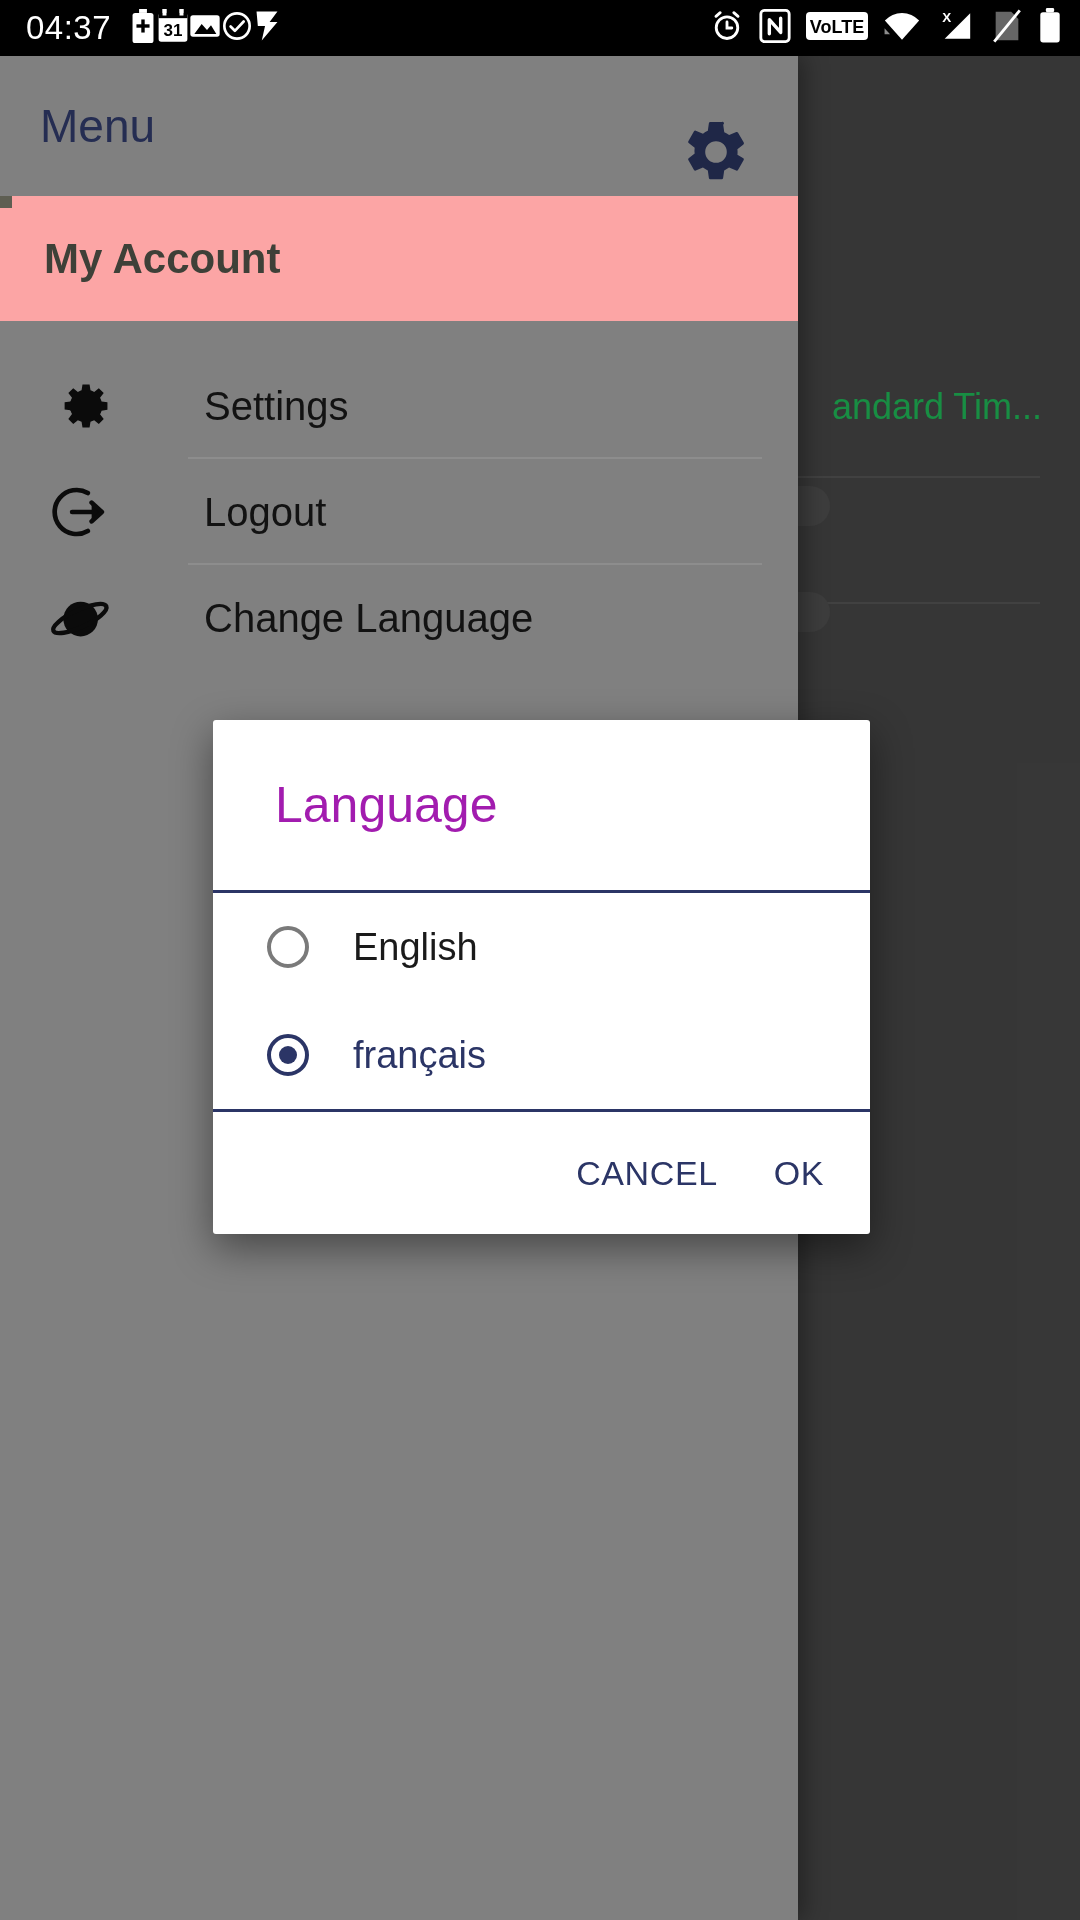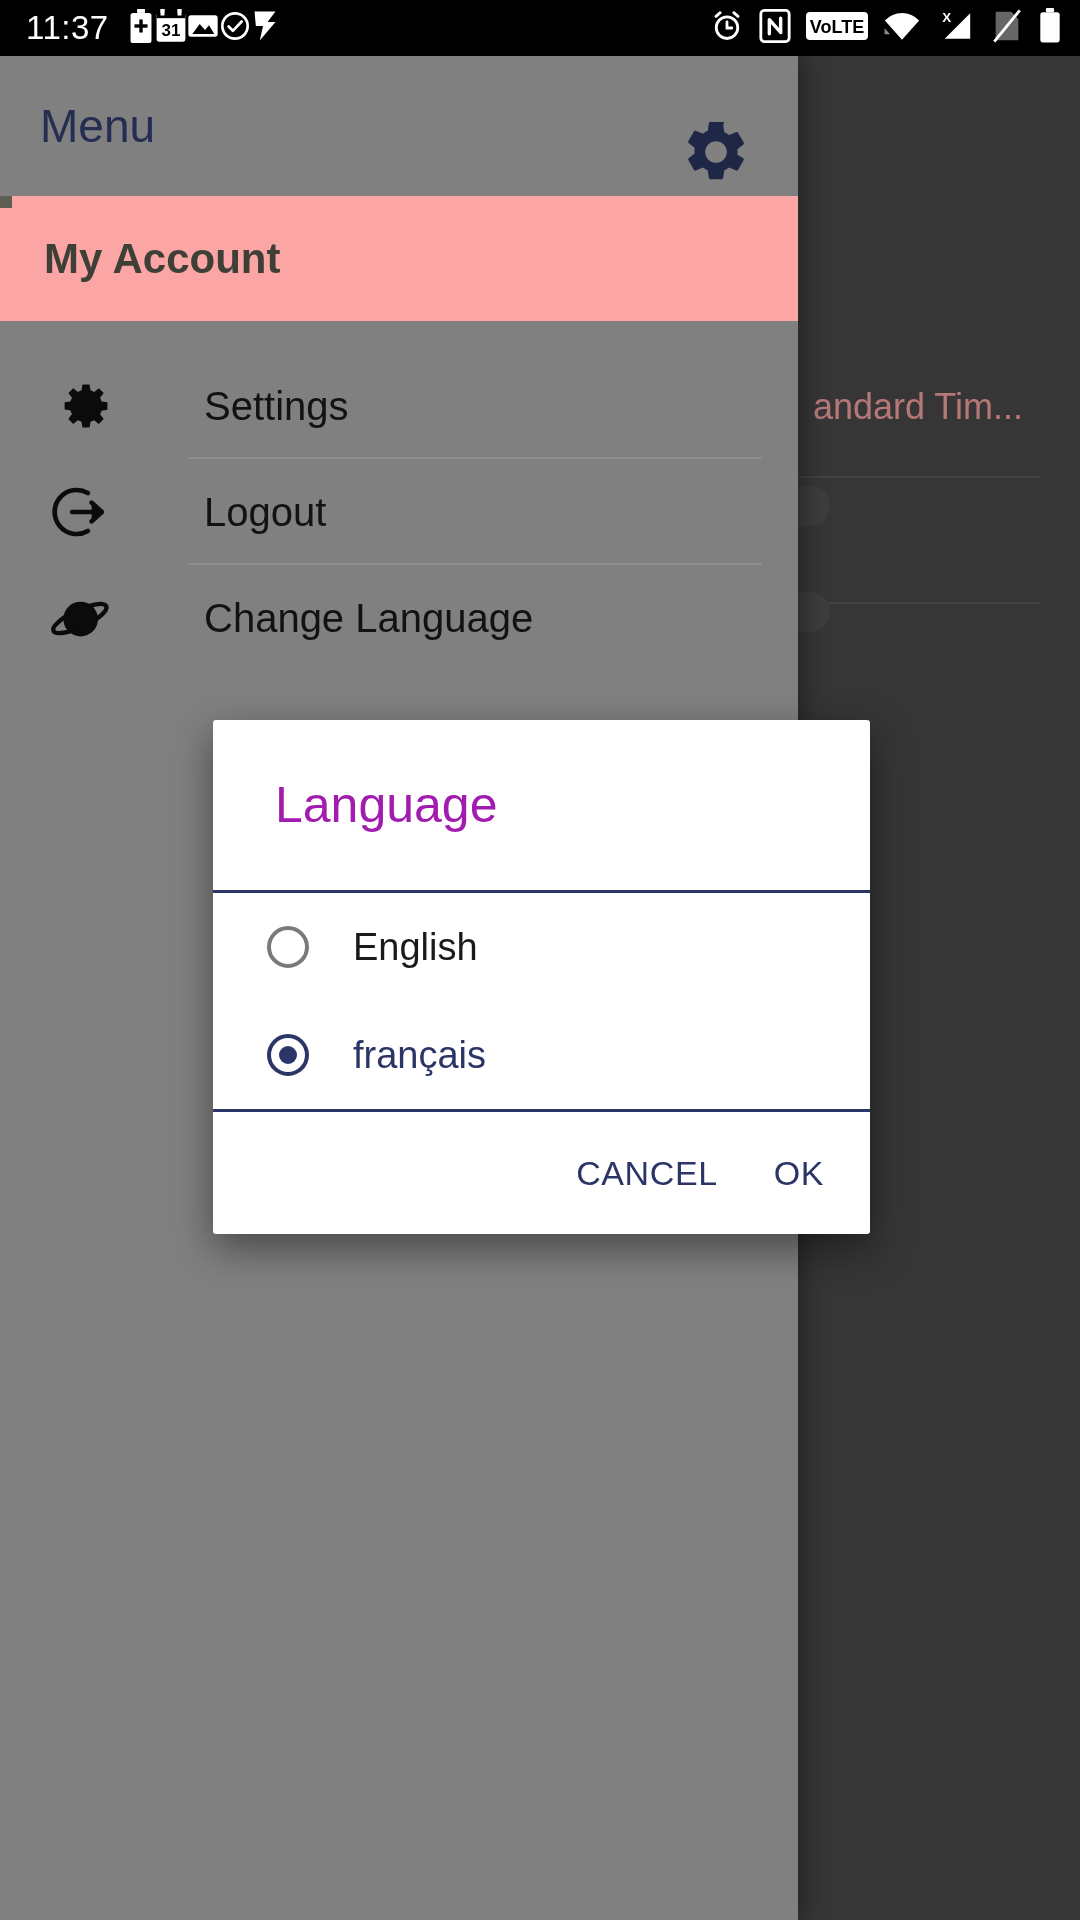--- a/index.html
+++ b/index.html
@@ -30,22 +30,22 @@
   .sb-right { display:flex; align-items:center; gap:15px; margin-left:auto; }
   .sb-ico { display:block; }
 
   
   #app-content {
     position:absolute; left:0; top:56px;
     width:1080px; height:1864px;
     background:#4c4c4c;
   }
   .ac-title {
-    position:absolute; right:57px; top:330px;
-    font-size:36px; color:#fca5a5;
+    position:absolute; right:38px; top:330px;
+    font-size:36px; color:#22c55e;
     white-space:nowrap;
   }
   .ac-rule {
     position:absolute; right:40px;
     width:420px; height:2px; background:#5a5a5a;
   }
   .ac-toggle {
     position:absolute;
     width:96px; height:40px;
     border-radius:20px;
@@ -267,21 +267,21 @@
 
     <div class="dlg-divider"></div>
 
     <div id="dialog-actions">
       <button class="dlg-btn">CANCEL</button>
       <button class="dlg-btn">OK</button>
     </div>
   </div>
 
   <div id="status-bar">
-    <span id="clock">11:37</span>
+    <span id="clock">04:37</span>
 
     <span class="sb-left">
       <span class="sb-ico">
         <svg width="28" height="34" viewBox="0 0 20 26" fill="#fff">
           <rect x="7" y="0" width="6" height="3"></rect>
           <rect x="2" y="3" width="16" height="23" rx="2"></rect>
           <rect x="8.7" y="8" width="2.6" height="10" fill="#000"></rect>
           <rect x="5" y="11.7" width="10" height="2.6" fill="#000"></rect>
         </svg>
       </span>

